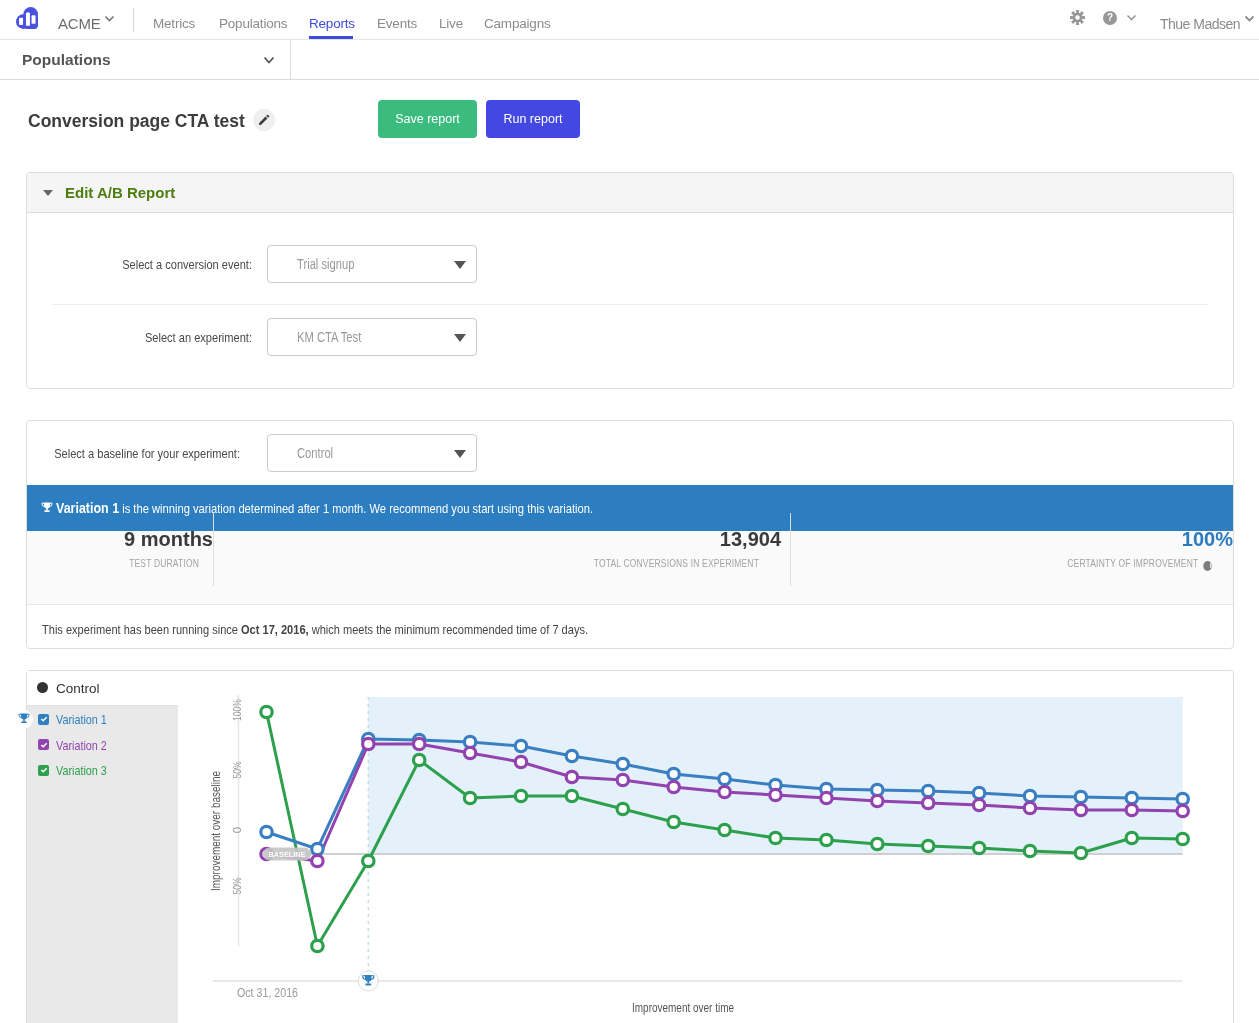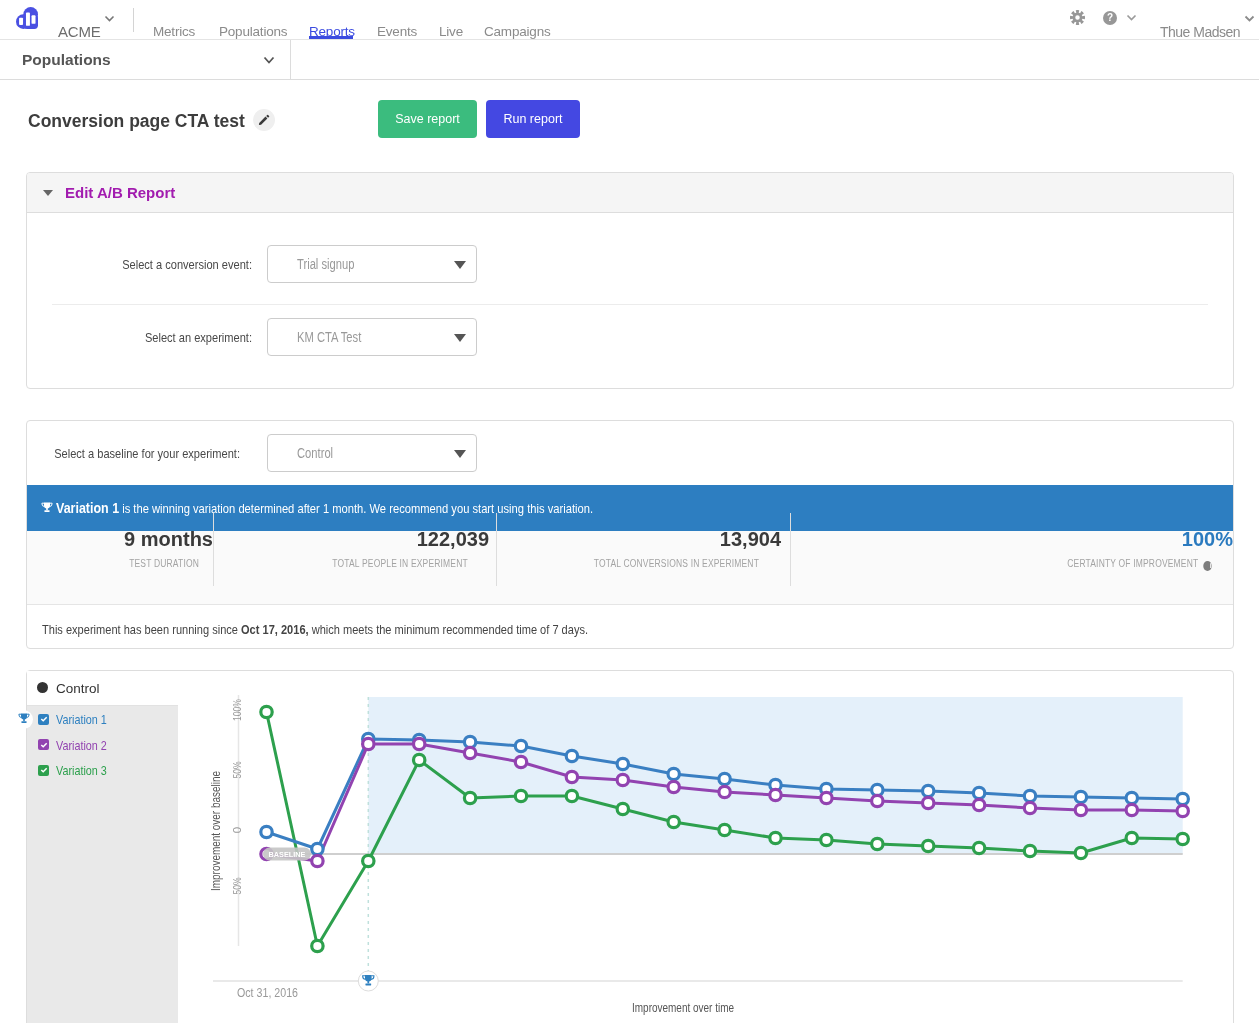--- a/index.html
+++ b/index.html
@@ -3,21 +3,21 @@
 <meta charset="utf-8">
 <style>
   * { margin:0; padding:0; box-sizing:border-box; }
   html,body { width:1259px; height:1023px; overflow:hidden; background:#fff;
     font-family:"Liberation Sans", sans-serif; }
   #page { position:relative; width:1259px; height:1023px; overflow:hidden; }
   .abs { position:absolute; }
 
   
   #topnav { left:0; top:0; width:1259px; height:40px; background:#fff; border-bottom:1px solid #e4e4e4; }
-  .navlink { position:absolute; top:12px; height:34px; line-height:40px; font-size:13.5px; letter-spacing:-0.2px; color:#8b8b8b;text-align:center; }
+  .navlink { position:absolute; top:4px; height:34px; line-height:40px; font-size:13.5px; letter-spacing:-0.2px; color:#8b8b8b;text-align:center; }
   .navlink.active { color:#3b4be0; }
   #subnav { left:0; top:40px; width:1259px; height:40px; background:#fff; border-bottom:1px solid #dcdcdc; }
 
   
   .btn { position:absolute; top:100px; height:38px; border-radius:4px; color:#fff;
     font-size:12.5px; font-weight:normal; text-align:center; line-height:38px; }
 
   
   .panel { position:absolute; left:26px; width:1208px; background:#fff;
     border:1px solid #ddd; border-radius:4px; }
@@ -91,21 +91,21 @@
   <div class="abs" style="left:253px;top:109px;width:22px;height:22px;border-radius:50%;background:#efefef"></div>
   <svg class="abs" style="left:258px;top:114px" width="12" height="12" viewBox="0 0 12 12">
     <path d="M1.2 8.9L0.9 11.1 3.1 10.8 9.4 4.5 7.5 2.6zM8.2 1.9l1.9 1.9 1-1a.65.65 0 0 0 0-.92l-.98-.98a.65.65 0 0 0-.92 0z" fill="#3a3a3a"></path>
   </svg>
   <div class="btn" style="left:378px;width:99px;background:#3bbc7e">Save report</div>
   <div class="btn" style="left:486px;width:94px;background:#4448e2">Run report</div>
 
   <div class="panel" style="top:172px;height:217px"></div>
   <div class="abs" style="left:27px;top:173px;width:1206px;height:40px;background:#f5f5f5;border-bottom:1px solid #ddd;border-radius:3px 3px 0 0"></div>
   <div class="abs" style="left:43px;top:190px;width:0;height:0;border-left:5.5px solid transparent;border-right:5.5px solid transparent;border-top:6.5px solid #666"></div>
-  <div class="abs" style="left:65px;top:173px;height:40px;line-height:40px;font-size:15px;font-weight:bold;color:#a21caf">Edit A/B Report</div>
+  <div class="abs" style="left:65px;top:173px;height:40px;line-height:40px;font-size:15px;font-weight:bold;color:#4d7c0f">Edit A/B Report</div>
 
   <div class="label" style="left:0px;top:257px;width:252px">Select a conversion event:</div>
   <div class="dd" style="left:267px;top:245px"><i>Trial signup</i><span class="tri"></span></div>
   <div class="abs" style="left:52px;top:304px;width:1156px;height:1px;background:#ececec"></div>
   <div class="label" style="left:0px;top:330px;width:252px">Select an experiment:</div>
   <div class="dd" style="left:267px;top:318px"><i>KM CTA Test</i><span class="tri"></span></div>
 
   <div class="panel" style="top:420px;height:229px"></div>
   <div class="label" style="left:0px;top:446px;width:240px">Select a baseline for your experiment:</div>
   <div class="dd" style="left:267px;top:434px"><i>Control</i><span class="tri"></span></div>
@@ -119,24 +119,20 @@
       <rect x="5.2" y="6" width="1.6" height="2.2"></rect>
       <rect x="3.4" y="8.2" width="5.2" height="1.8" rx=".4"></rect>
     </g>
   </svg>
   <div class="abs" style="left:56px;top:485px;height:46px;line-height:46px;font-size:13px;color:#fff;transform:scaleX(.86);transform-origin:0 50%"><b style="font-size:14.5px">Variation 1</b> is the winning variation determined after 1 month. We recommend you start using this variation.</div>
 
   <div class="abs" style="left:27px;top:531px;width:1206px;height:74px;background:#fafafa;border-bottom:1px solid #e5e5e5"></div>
   <div class="statcol" style="left:27px;width:187px;border-right:1px solid #ddd">
     <div class="statnum">9 months</div>
       <div class="statlab">TEST DURATION</div>
-  </div>
-  <div class="statcol" style="left:214px;width:283px;border-right:1px solid #ddd">
-    <div class="statnum" style="position:relative;left:-7px">122,039</div>
-      <div class="statlab" style="position:relative;left:-7px">TOTAL PEOPLE IN EXPERIMENT</div>
   </div>
   <div class="statcol" style="left:497px;width:294px;border-right:1px solid #ddd">
     <div class="statnum" style="position:relative;left:-9px">13,904</div>
       <div class="statlab" style="position:relative;left:-9px">TOTAL CONVERSIONS IN EXPERIMENT</div>
   </div>
   <div class="statcol" style="left:950px;width:283px">
     <div class="statnum blue">100%</div>
       <div class="statlab">CERTAINTY OF IMPROVEMENT &nbsp;<span style="display:inline-block;width:10px;height:10px;border-radius:50%;background:#7d7d7d;color:#fff;font-size:8px;font-weight:bold;line-height:10px;vertical-align:-1px">i</span></div>
   </div>
   <div class="abs" style="left:42px;top:622px;font-size:13px;color:#444;transform:scaleX(.85);transform-origin:0 50%">This experiment has been running since <b>Oct 17, 2016,</b> which meets the minimum recommended time of 7 days.</div>

